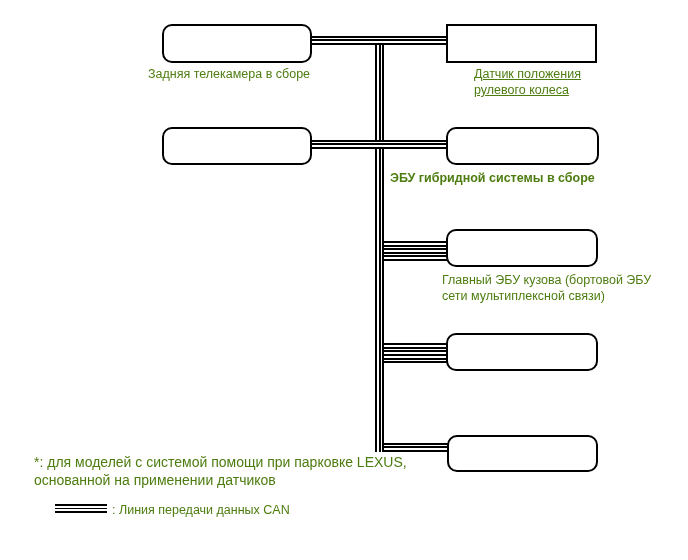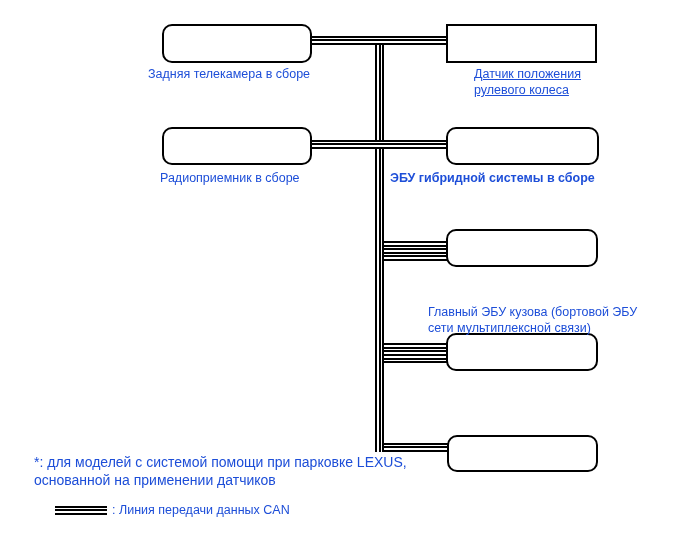--- a/index.html
+++ b/index.html
@@ -1,18 +1,18 @@
 <!DOCTYPE html>
 <html><head>
 <meta charset="utf-8">
 <style>
   html,body{margin:0;padding:0;background:#ffffff;}
   #canvas{
     position:relative;width:688px;height:560px;background:#ffffff;
-    font-family:"Liberation Sans", sans-serif;color:#1d4ed8;overflow:hidden;
+    font-family:"Liberation Sans", sans-serif;color:#4d7c0f;overflow:hidden;
   }
   .node-box{
     position:absolute;background:#ffffff;border:2px solid #000000;
     box-sizing:border-box;z-index:4;
   }
   .rounded{border-radius:10px;}
   .rect{border-radius:0;}
   .node-label{
     position:absolute;font-size:12.5px;line-height:16px;white-space:pre-line;
     z-index:5;
@@ -23,21 +23,21 @@
   }
   .can-v{
     position:absolute;width:9px;
     background:linear-gradient(to right,#000 0,#000 2px,#fff 2px,#fff 3.5px,#000 3.5px,#000 5.5px,#fff 5.5px,#fff 7px,#000 7px,#000 9px);
   }
   .z1{z-index:1;} .z2{z-index:2;} .z3{z-index:3;}
   .footnote{
     position:absolute;left:34px;top:453px;font-size:14px;line-height:18px;
     white-space:pre-line;z-index:5;
   }
-  .legend{position:absolute;left:55px;top:503px;z-index:5;display:flex;align-items:center;}
+  .legend{position:absolute;left:55px;top:503px;z-index:5;display:flex;align-items:flex-start;}
   .legend-symbol{
     width:52px;height:9px;margin-top:1px;
     background:linear-gradient(to bottom,#000 0,#000 2px,#fff 2px,#fff 3.5px,#000 3.5px,#000 5.5px,#fff 5.5px,#fff 7px,#000 7px,#000 9px);
   }
   .legend-text{font-size:12.5px;margin-left:5px;white-space:pre;}
 </style>
 </head>
 <body>
 
 <div id="canvas">
@@ -54,27 +54,26 @@
   <div class="can-h z3" style="left:312px;top:140px;width:136px;"></div>
 
   <div class="node-box rounded" style="left:162px;top:24px;width:150px;height:39px;"></div>
   <div class="node-label" style="left:148px;top:66px;">Задняя телекамера в сборе</div>
 
   <div class="node-box rect" style="left:446px;top:24px;width:151px;height:39px;"></div>
   <div class="node-label" style="left:474px;top:66px;text-decoration:underline;">Датчик положения
 рулевого колеса</div>
 
   <div class="node-box rounded" style="left:162px;top:127px;width:150px;height:38px;"></div>
-  <div class="node-label" style="left:160px;top:170px;">Радиоприемник в сборе</div>
 
   <div class="node-box rounded" style="left:446px;top:127px;width:153px;height:38px;"></div>
   <div class="node-label" style="left:390px;top:170px;font-weight:bold;">ЭБУ гибридной системы в сборе</div>
 
   <div class="node-box rounded" style="left:446px;top:229px;width:152px;height:38px;"></div>
-  <div class="node-label" style="left:428px;top:272px;margin-top:32px;">Главный ЭБУ кузова (бортовой ЭБУ
+  <div class="node-label" style="left:442px;top:272px;">Главный ЭБУ кузова (бортовой ЭБУ
 сети мультиплексной связи)</div>
 
   <div class="node-box rounded" style="left:446px;top:333px;width:152px;height:38px;"></div>
 
   <div class="node-box rounded" style="left:447px;top:435px;width:151px;height:37px;"></div>
 
   <div class="footnote">*: для моделей с системой помощи при парковке LEXUS,
 основанной на применении датчиков</div>
 
   <div class="legend">

